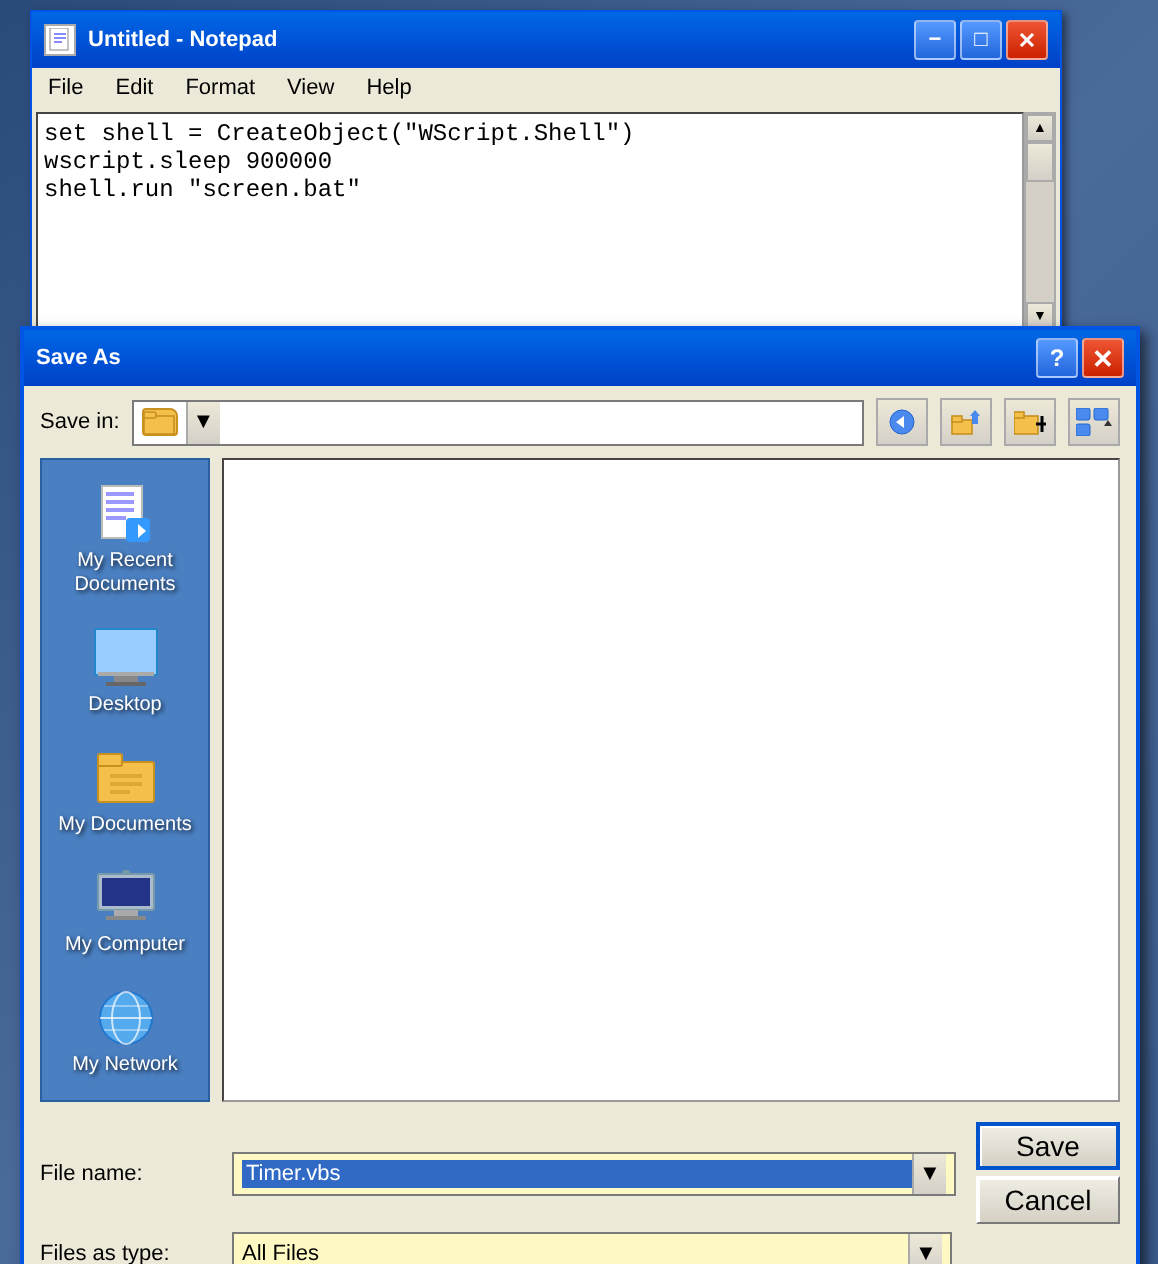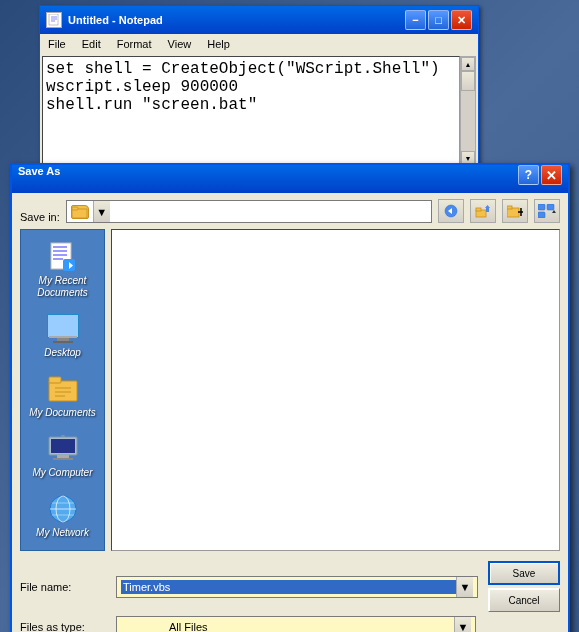--- a/index.html
+++ b/index.html
@@ -17,22 +17,22 @@
     .bg-scene {
       position: absolute;
       top: 0; left: 0; right: 0; bottom: 0;
       background: linear-gradient(135deg, #2a4a7a 0%, #4a6a9a 50%, #3a5a8a 100%);
     }
 
     
     .notepad-window {
       position: absolute;
       top: 5px;
-      left: 39px;
-      width: 440px;
+      left: 15px;
+      width: 516px;
       background: #ece9d8;
       border: 1px solid #0055e5;
       box-shadow: 2px 2px 4px rgba(0,0,0,0.5);
     }
 
     .notepad-titlebar {
       height: 28px;
       background: linear-gradient(to bottom, #0068e5 0%, #0040c8 100%);
       display: flex;
       align-items: center;
@@ -106,20 +106,21 @@
       width: 560px;
       background: #ece9d8;
       border: 2px solid #0055e5;
       box-shadow: 3px 3px 6px rgba(0,0,0,0.6);
     }
 
     .saveas-titlebar {
       height: 28px;
       background: linear-gradient(to bottom, #0068e5 0%, #0040c8 100%);
       display: flex;
+      align-items: center;
       padding: 0 6px;
       gap: 4px;
     }
 
     .saveas-titlebar-text {
       flex: 1;
       color: #fff;
       font-weight: bold;
       font-size: 11px;
     }
@@ -154,21 +155,21 @@
       font-size: 13px;
       display: flex;
       align-items: center;
       justify-content: center;
       cursor: pointer;
       border-radius: 2px;
     }
 
     .saveas-toolbar {
       display: flex;
-      align-items: flex-end;
+      align-items: center;
       padding: 6px 8px;
       gap: 6px;
       background: #ece9d8;
     }
 
     .saveas-toolbar-label {
       font-size: 11px;
       color: #000;
       white-space: nowrap;
     }
@@ -223,21 +224,20 @@
       justify-content: center;
       cursor: pointer;
       font-size: 12px;
     }
 
     .saveas-body {
       display: flex;
       background: #ece9d8;
       padding: 0 8px 6px 8px;
       gap: 6px;
-      font-style: italic;
     }
 
     
     .places-bar {
       width: 85px;
       background: #4a7fc1;
       display: flex;
       flex-direction: column;
       align-items: center;
       padding: 6px 0;
@@ -316,21 +316,20 @@
       font-size: 11px;
       background: #316ac5;
       color: #fff;
       padding: 1px 2px;
     }
 
     .form-combo-plain-text {
       flex: 1;
       font-size: 11px;
       color: #000;
-      margin-left: 48px;
     }
 
     .form-combo-arrow {
       width: 17px;
       height: 20px;
       background: linear-gradient(to bottom, #ece9d8, #d4d0c8);
       border-left: 1px solid #aaa;
       display: flex;
       align-items: center;
       justify-content: center;
@@ -344,39 +343,39 @@
       margin-left: 4px;
     }
 
     .action-btn {
       width: 72px;
       height: 24px;
       background: linear-gradient(to bottom, #f0ede4, #d4d0c4);
       border: 1px solid #7a7a7a;
       border-top-color: #fff;
       border-left-color: #fff;
-      font-size: 10px;
+      font-size: 14px;
       cursor: pointer;
       display: flex;
       align-items: center;
       justify-content: center;
       box-shadow: 1px 1px 0 #fff inset;
     }
 
     .action-btn.save-btn {
       border: 2px solid #0055cc;
     }
     
     .notepad-text {
       flex: 1;
       background: #fff;
       border: 1px inset #999;
       height: 108px;
       font-family: 'Courier New', monospace;
-      font-size: 16px;
+      font-size: 12px;
       padding: 3px;
       color: #000;
       overflow: hidden;
     }
 
     .vert-scrollbar {
       width: 16px;
       height: 110px;
       background: #ece9d8;
       border: 1px solid #aaa;

